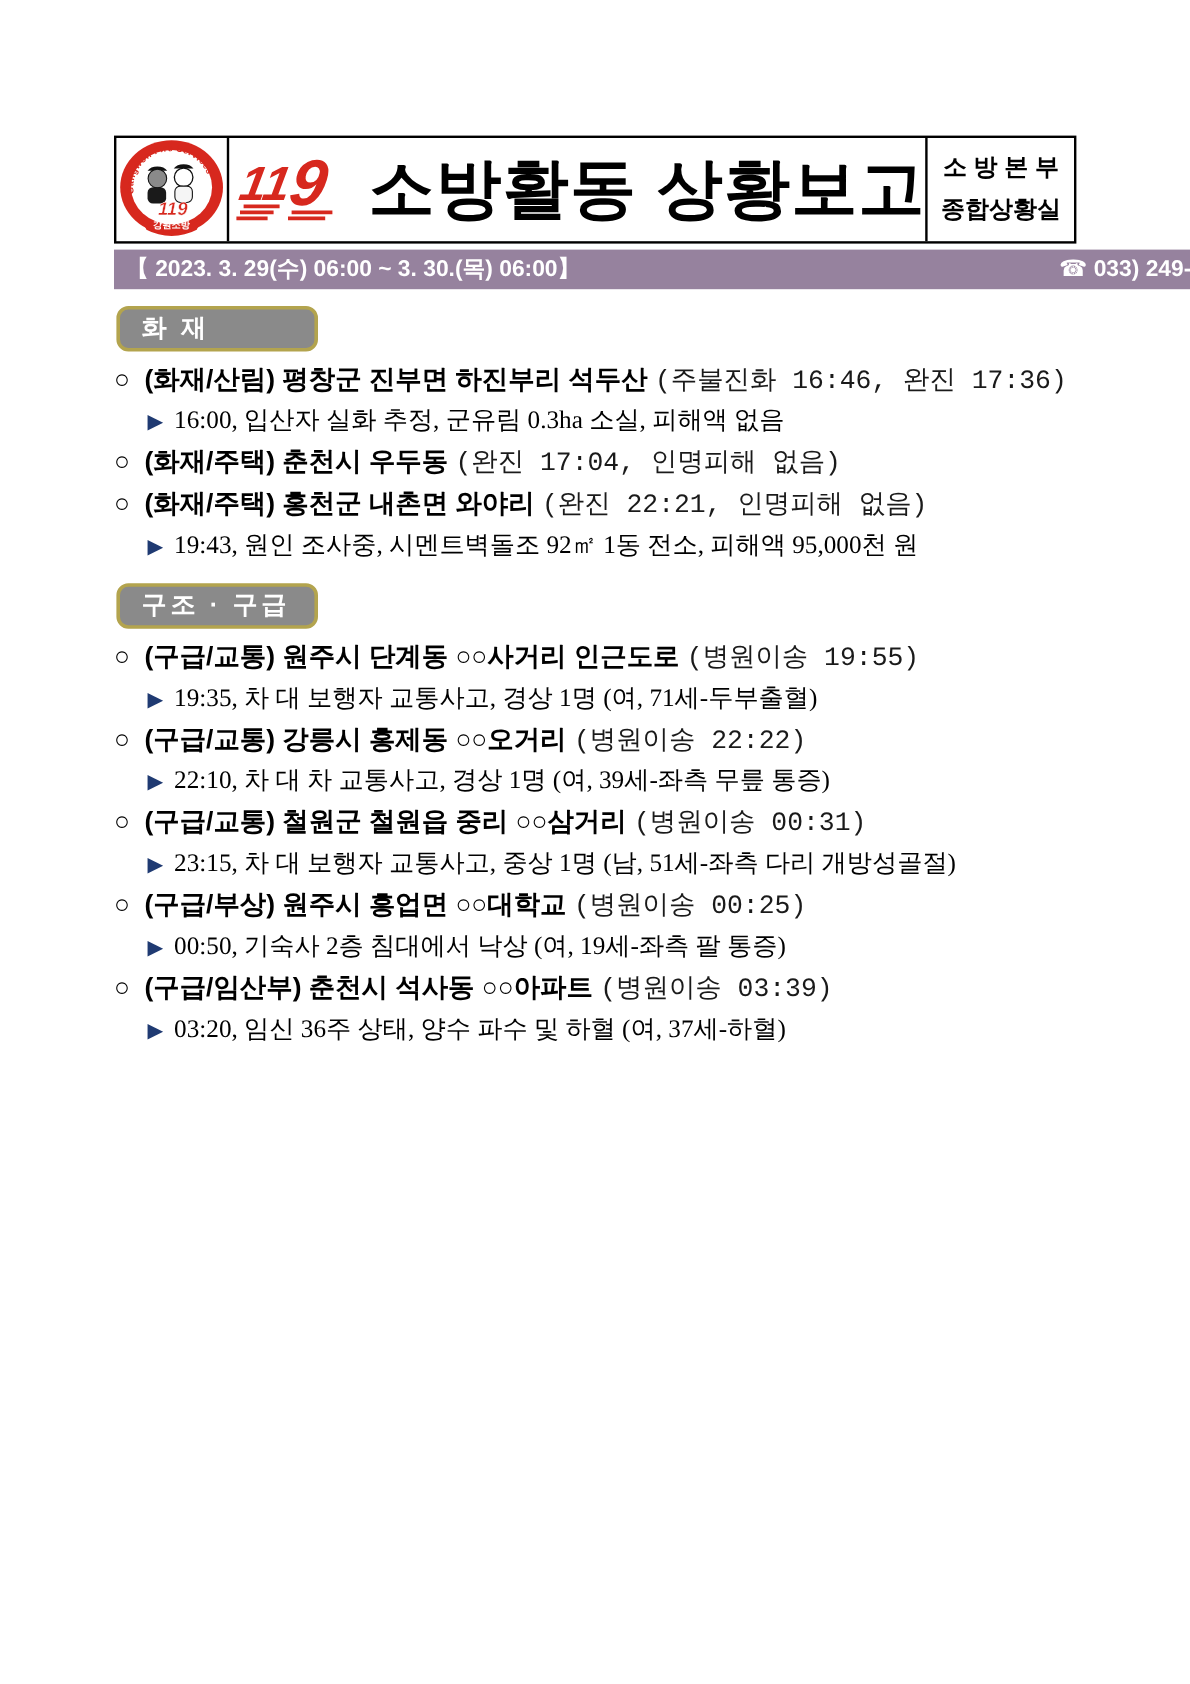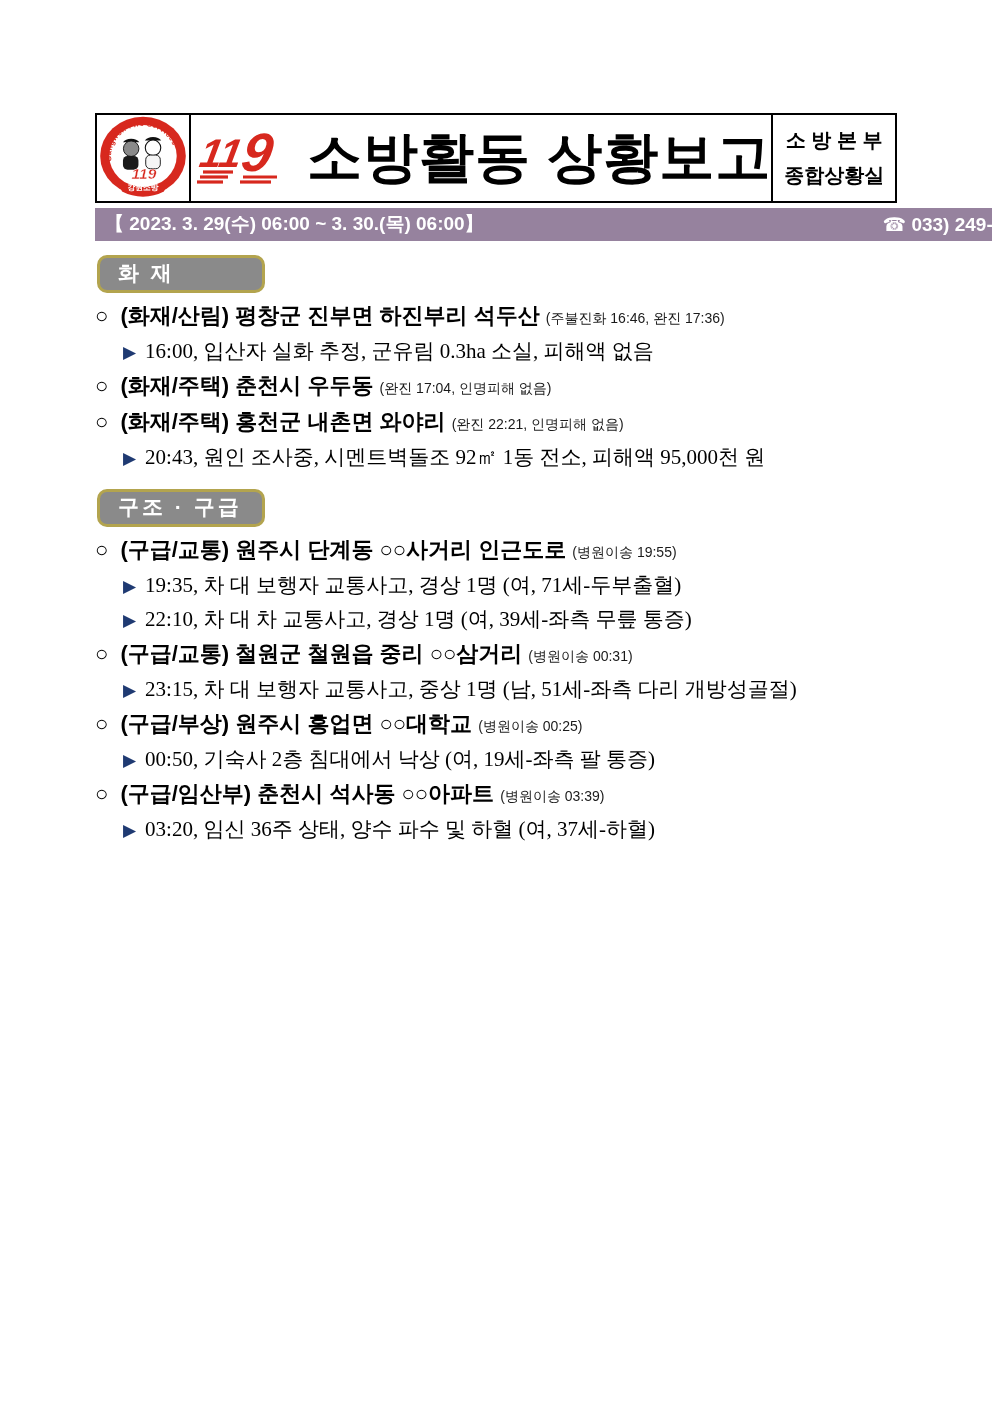--- a/index.html
+++ b/index.html
@@ -32,22 +32,22 @@
     align-items:center;padding:3px 14px 4px 10px;white-space:nowrap;}
 
   
   .section{margin-top:10px;}
   .section-badge{display:inline-block;margin:4px 0 4px 2px;background:var(--badge-gray);
     border:3px solid var(--badge-border);border-radius:10px;color:#fff;font-weight:bold;
     font-size:21px;min-width:168px;padding:1px 18px 3px;letter-spacing:3px;}
   .entries{margin-top:2px;}
   .entry-main{font-size:22px;font-weight:bold;line-height:33px;white-space:nowrap;}
   .entry-main .bullet{font-weight:bold;margin-right:6px;}
-  .entry-main .note{font-size:14px;font-weight:normal;color:#1a1a1a;
-    font-family:Liberation Sans, sans-serif;}
+  .entry-main .note{font-size:22px;font-weight:normal;color:#1a1a1a;
+    font-family:Liberation Mono, monospace;}
   .entry-detail{font-size:21px;line-height:33px;padding-left:28px;white-space:nowrap;
     font-family:"Liberation Serif","DejaVu Serif",serif;}
   .entry-detail .arrow{color:var(--arrow-navy);font-size:17px;margin-right:9px;
     font-family:"Liberation Sans","DejaVu Sans",sans-serif;}
 </style>
 </head>
 <body>
 
 <div class="page">
 
@@ -106,25 +106,26 @@
     <span>【 2023. 3. 29(수) 06:00 ~ 3. 30.(목) 06:00】</span>
     <span>☎ 033) 249-5151</span>
   </div>
 
   <div id="sections">
       <div class="section"><div class="section-badge">화 재</div><div class="entries">
           <div class="entry-main"><span class="bullet">○</span> <span class="main">(화재/산림) 평창군 진부면 하진부리 석두산</span> <span class="note">(주불진화 16:46, 완진 17:36)</span></div>
           <div class="entry-detail"><span class="arrow">▶</span><span>16:00, 입산자 실화 추정, 군유림 0.3ha 소실, 피해액 없음</span></div>
           <div class="entry-main"><span class="bullet">○</span> <span class="main">(화재/주택) 춘천시 우두동</span> <span class="note">(완진 17:04, 인명피해 없음)</span></div>
           <div class="entry-main"><span class="bullet">○</span> <span class="main">(화재/주택) 홍천군 내촌면 와야리</span> <span class="note">(완진 22:21, 인명피해 없음)</span></div>
-          <div class="entry-detail"><span class="arrow">▶</span><span>20:43, 원인 조사중, 시멘트벽돌조 92㎡ 1동 전소, 피해액 95,000천 원</span></div>
+          <div class="entry-detail"><span class="arrow">▶</span><span>19:43, 원인 조사중, 시멘트벽돌조 92㎡ 1동 전소, 피해액 95,000천 원</span></div>
         </div></div>
       <div class="section"><div class="section-badge">구조 · 구급</div><div class="entries">
           <div class="entry-main"><span class="bullet">○</span> <span class="main">(구급/교통) 원주시 단계동 ○○사거리 인근도로</span> <span class="note">(병원이송 19:55)</span></div>
           <div class="entry-detail"><span class="arrow">▶</span><span>19:35, 차 대 보행자 교통사고, 경상 1명 (여, 71세-두부출혈)</span></div>
+          <div class="entry-main"><span class="bullet">○</span> <span class="main">(구급/교통) 강릉시 홍제동 ○○오거리</span> <span class="note">(병원이송 22:22)</span></div>
           <div class="entry-detail"><span class="arrow">▶</span><span>22:10, 차 대 차 교통사고, 경상 1명 (여, 39세-좌측 무릎 통증)</span></div>
           <div class="entry-main"><span class="bullet">○</span> <span class="main">(구급/교통) 철원군 철원읍 중리 ○○삼거리</span> <span class="note">(병원이송 00:31)</span></div>
           <div class="entry-detail"><span class="arrow">▶</span><span>23:15, 차 대 보행자 교통사고, 중상 1명 (남, 51세-좌측 다리 개방성골절)</span></div>
           <div class="entry-main"><span class="bullet">○</span> <span class="main">(구급/부상) 원주시 흥업면 ○○대학교</span> <span class="note">(병원이송 00:25)</span></div>
           <div class="entry-detail"><span class="arrow">▶</span><span>00:50, 기숙사 2층 침대에서 낙상 (여, 19세-좌측 팔 통증)</span></div>
           <div class="entry-main"><span class="bullet">○</span> <span class="main">(구급/임산부) 춘천시 석사동 ○○아파트</span> <span class="note">(병원이송 03:39)</span></div>
           <div class="entry-detail"><span class="arrow">▶</span><span>03:20, 임신 36주 상태, 양수 파수 및 하혈 (여, 37세-하혈)</span></div>
         </div></div>
     </div>
 

